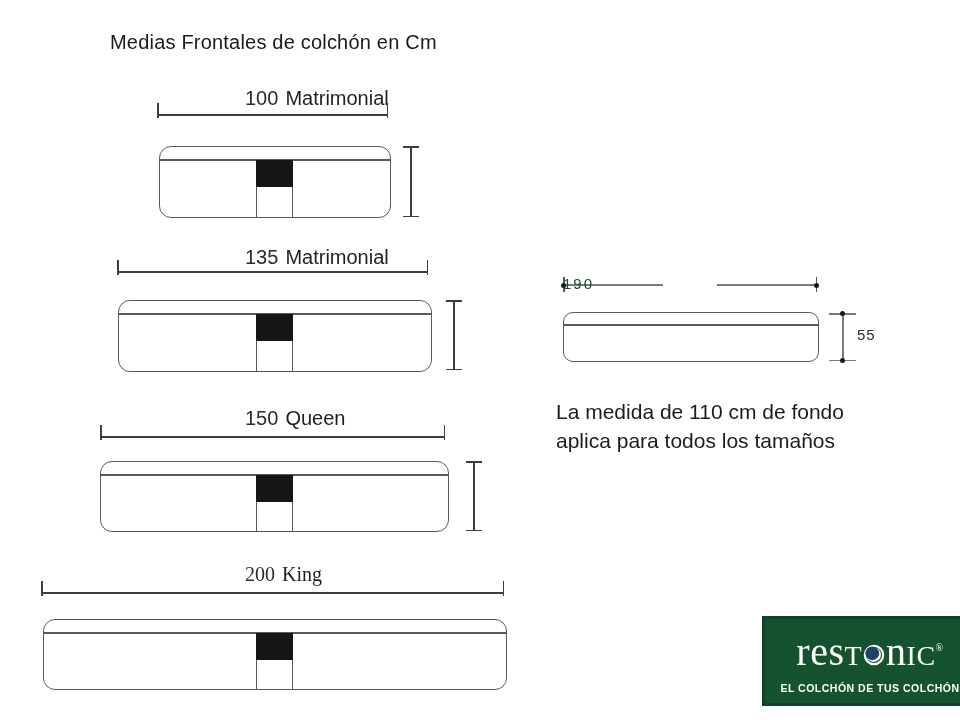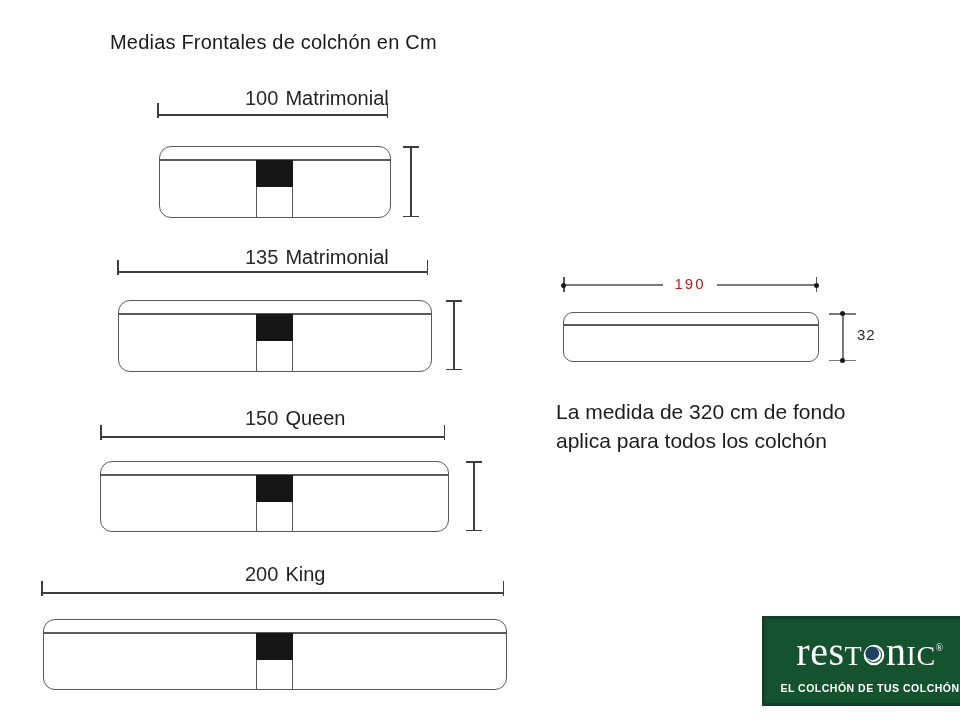--- a/index.html
+++ b/index.html
@@ -34,21 +34,21 @@
   
   .sdim{position:absolute;height:22px;}
   .sdim .seg{position:absolute;top:10px;height:1.5px;background:#7a7a7a;}
   .sdim .segl{left:2px;width:98px;}
   .sdim .segr{right:2px;width:98px;}
   .sdim .vtick{position:absolute;width:1.5px;height:15px;top:3px;background:#555;}
   .sdim .vl{left:0;}.sdim .vr{right:0;}
   .dot{position:absolute;width:5px;height:5px;border-radius:50%;background:#1a1a1a;}
   .sdim .dl{left:-2px;top:8.5px;}
   .sdim .dr{right:-2px;top:8.5px;}
-  .sdim-label{position:absolute;left:0;right:0;top:1px;text-align:center;font-size:15px;letter-spacing:2px;color:#b91c1c;}
+  .sdim-label{position:absolute;left:0;right:0;top:1px;font-size:15px;letter-spacing:2px;color:#14532d;}
 
   .mattress.side{border-radius:10px;}
   .mattress.side .topline{top:11px;}
 
   
   .vdim{position:absolute;width:27px;}
   .vdim .ht{position:absolute;left:0;right:0;height:1.5px;background:#7a7a7a;}
   .vdim .t{top:0;}.vdim .b{bottom:0;}
   .vdim .vstem{position:absolute;left:13px;width:1.5px;top:0;bottom:0;background:#7a7a7a;}
   .vdim .dt{left:11px;top:-2px;}
@@ -131,21 +131,21 @@
       <div class="tag-white"></div>
     </div>
     <div class="ibeam" style="left:466px;top:461px;height:70px;">
       <i class="cap-t"></i>
       <i class="stem"></i>
       <i class="cap-b"></i>
     </div>
   </div>
 
   <div>
-    <div class="size-label" style="left:245px;top:563px;">
+    <div class="size-label" style="left:245px;top:563px;font-family:Liberation Serif, serif;">
       <span class="num">200</span><span>King</span>
     </div>
     <div class="hdim" style="left:41px;top:592px;width:463px;">
       <i class="tick l"></i>
       <i class="tick r"></i>
     </div>
     <div class="mattress" style="left:43px;top:619px;width:462px;height:69px;">
       <div class="topline"></div>
       <div class="tag-black"></div>
       <div class="tag-white"></div>
@@ -165,26 +165,26 @@
     <div class="mattress side" style="left:563px;top:312px;width:254px;height:48px;">
       <div class="topline"></div>
     </div>
     <div class="vdim" style="left:829px;top:313px;height:48px;">
       <i class="ht t"></i>
       <i class="ht b"></i>
       <i class="vstem"></i>
       <i class="dot dt"></i>
       <i class="dot db"></i>
     </div>
-    <span class="vdim-label" style="left:857px;top:326px;position:absolute;">32</span>
+    <span class="vdim-label" style="left:857px;top:326px;position:absolute;">55</span>
   </div>
 
   <div class="note" style="left:556px;top:397px;">
-    <div>La medida de 320 cm de fondo</div>
-    <div>aplica para todos los colchón</div>
+    <div>La medida de 110 cm de fondo</div>
+    <div>aplica para todos los tamaños</div>
   </div>
 
   <div class="logo">
     <div class="wordmark">
       <span class="lc">res</span><span class="uc">T</span><span class="moon"><svg viewBox="0 0 24 24" aria-hidden="true">
             <circle cx="12" cy="12" r="10" fill="none" stroke="#ffffff" stroke-width="2.4"></circle>
             <circle cx="11.6" cy="11.6" r="8" fill="#ffffff"></circle>
             <circle cx="10.1" cy="10.1" r="7.5" fill="#1e4263"></circle>
           </svg></span><span class="lc">n</span><span class="uc">IC</span><span class="reg">®</span>
     </div>

